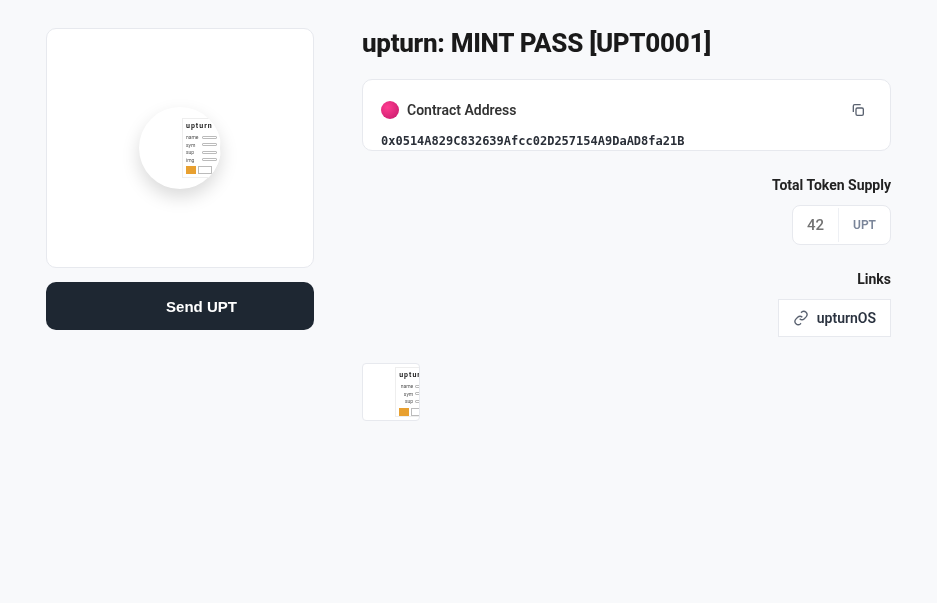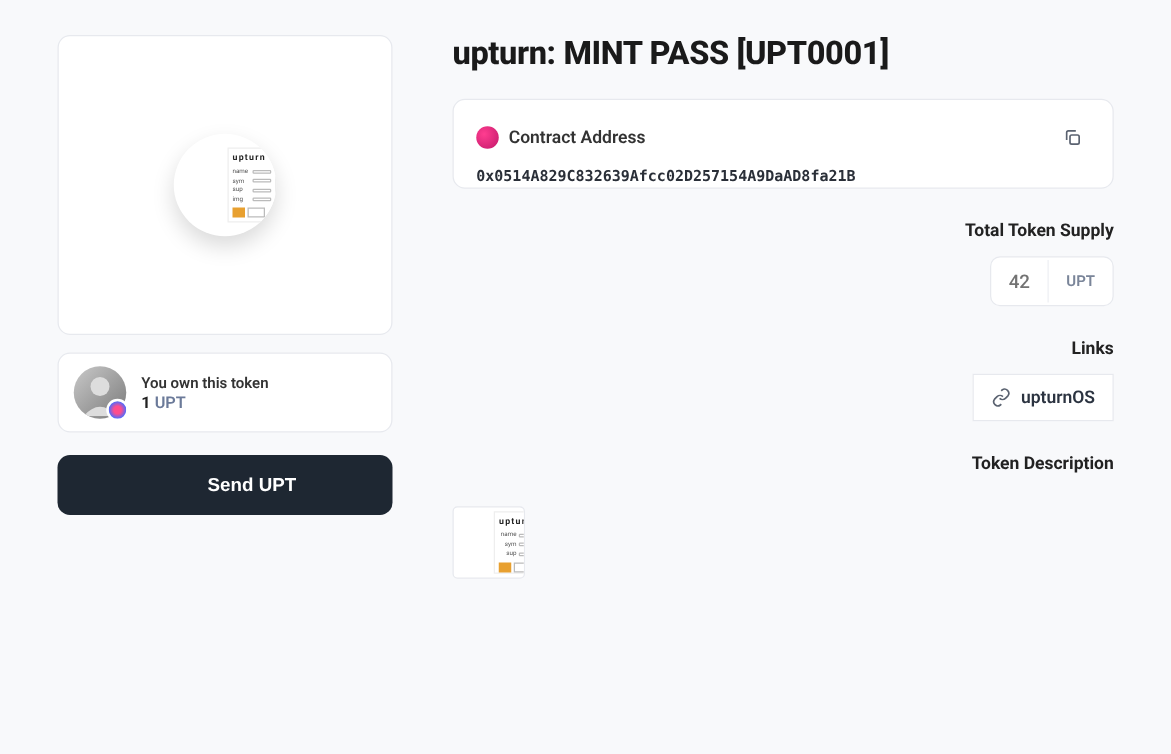--- a/index.html
+++ b/index.html
@@ -160,38 +160,20 @@
               <span class="fld"></span>
             </div>
           <div class="ftr">
               <span class="a"></span>
               <span class="b"></span>
             </div>
         </div>
       </div>
     </div>
 
-    <div class="card own-card">
-      <div class="avatar-wrap">
-        <div class="avatar">
-          <svg viewBox="0 0 40 40">
-              <circle cx="20" cy="15" r="8" fill="#ddd"></circle>
-              <path d="M6 40 Q20 24 34 40" fill="#ddd"></path>
-            </svg>
-        </div>
-        <div class="avatar-badge"></div>
-      </div>
-      <div class="own-text">
-        <div class="lbl">You own this token</div>
-        <div class="amt">
-          <span>1</span>
-          <span class="sym">UPT</span>
-        </div>
-      </div>
-    </div>
 
     <button class="send-btn">Send UPT</button>
 
   </div>
 
   <div class="right-col">
 
     <h1 class="title">upturn: MINT PASS [UPT0001]</h1>
 
     <div class="card contract-card">
@@ -223,21 +205,20 @@
       <div class="link-pill">
         <svg width="16" height="16" viewBox="0 0 24 24" fill="none" stroke="#5a6270" stroke-width="2">
           <path d="M10 13a5 5 0 0 0 7 0l3-3a5 5 0 0 0-7-7l-1 1"></path>
           <path d="M14 11a5 5 0 0 0-7 0l-3 3a5 5 0 0 0 7 7l1-1"></path>
         </svg>
         <span>upturnOS</span>
       </div>
     </div>
 
     <div class="section">
-      <div class="sec-label">Token Description</div>
     </div>
 
     <div class="section">
       <div class="token-img-thumb">
         <div class="mock-thumb" style="width:50px;height:50px;">
           <div class="hdr">upturn</div>
           <div class="row">
               <span>name</span>
               <span class="fld"></span>
             </div>

